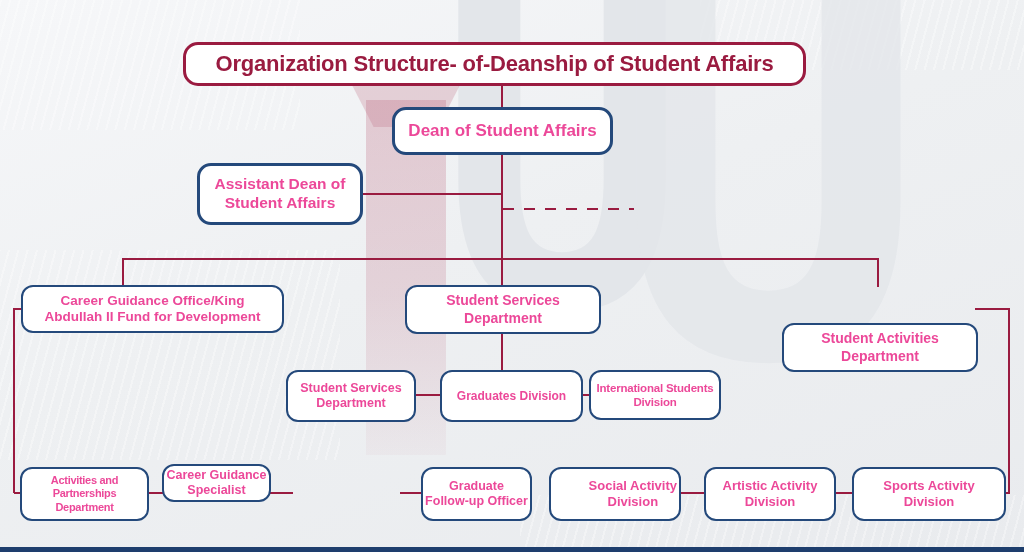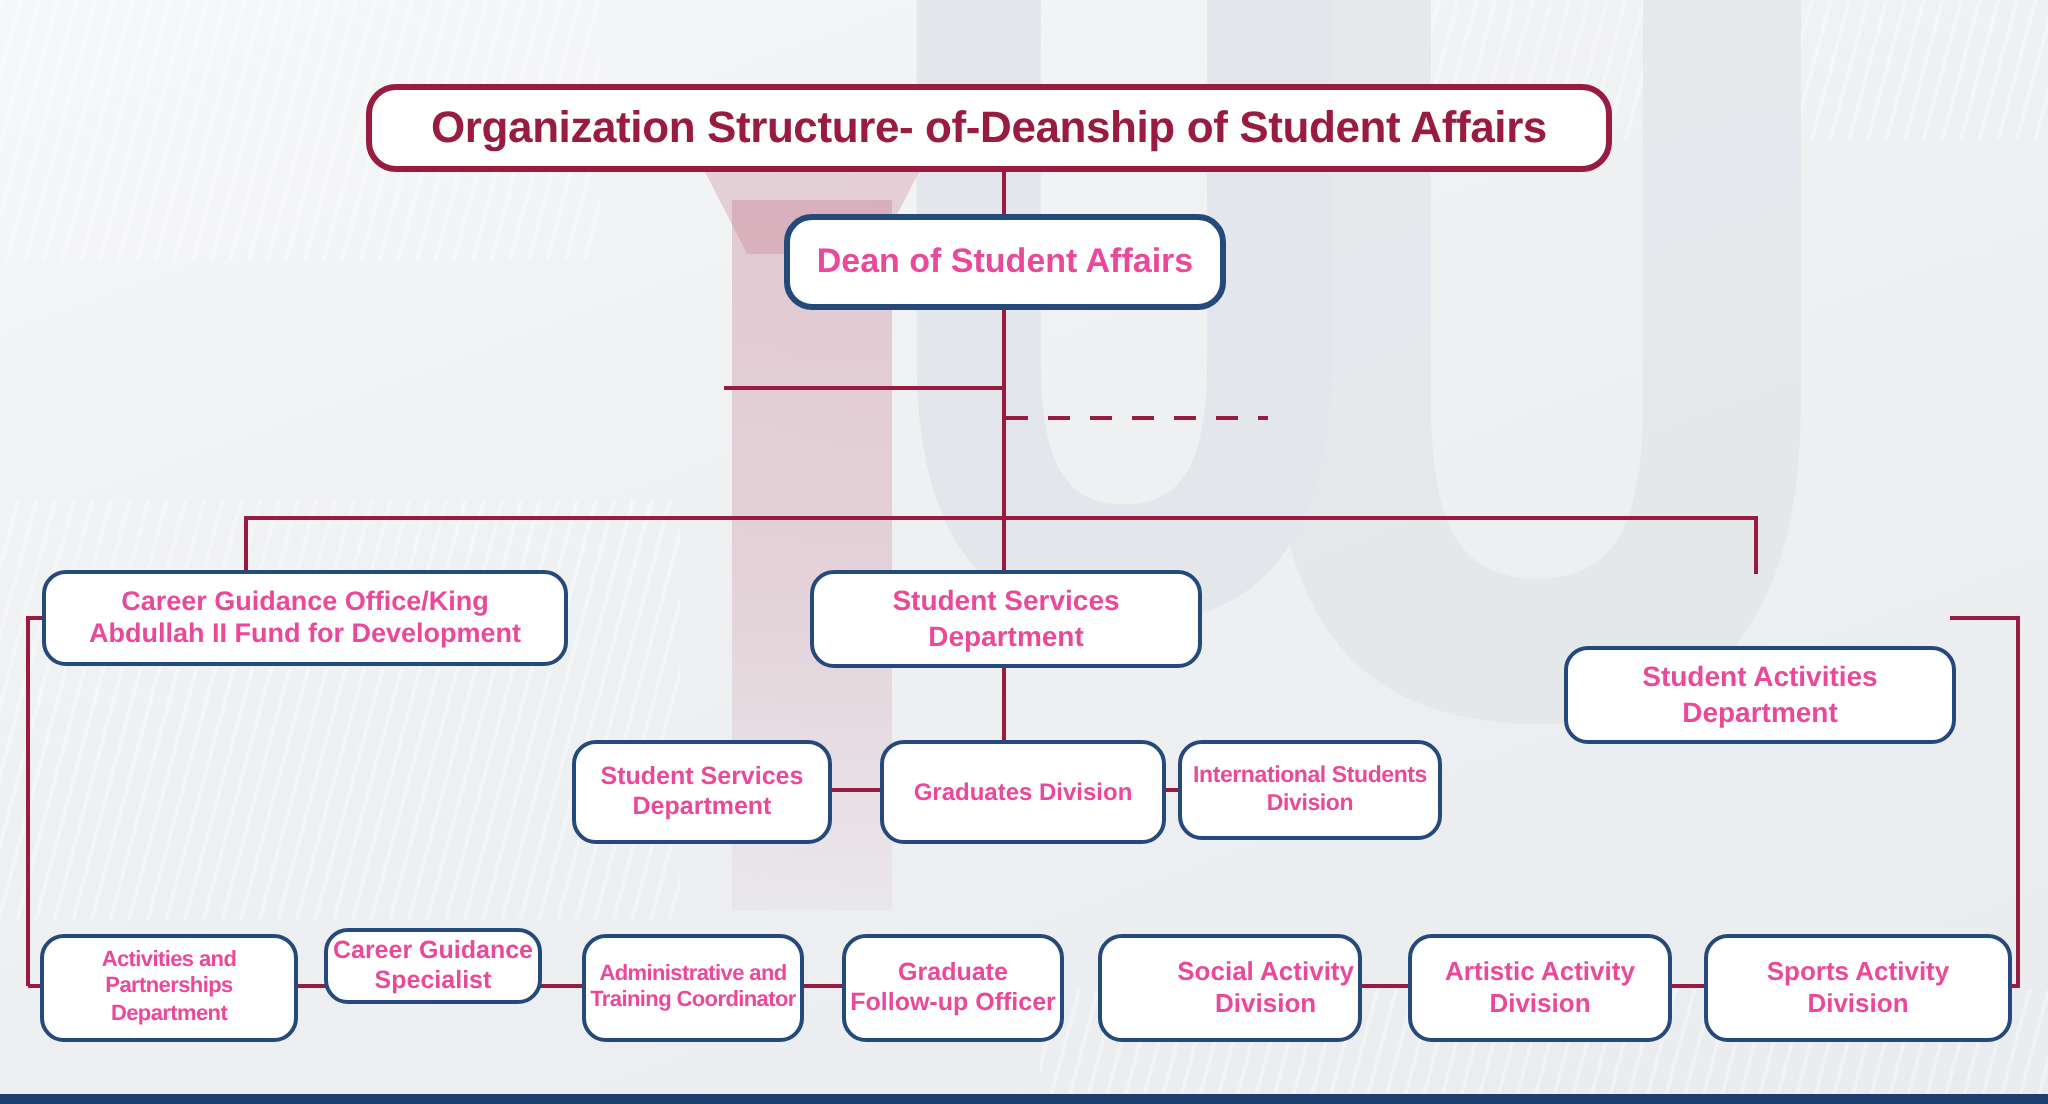--- a/index.html
+++ b/index.html
@@ -83,20 +83,24 @@
   <div class="hline" style="left:834px;top:492px;width:20px;"></div>
 
   <div class="node node--title" style="left:183px;top:42px;width:623px;height:44px;font-size:22px;">
     <span>Organization Structure- of-Deanship of Student Affairs</span>
   </div>
 
   <div class="node" style="left:392px;top:107px;width:221px;height:48px;font-size:17px;border-width:3px;border-radius:14px;">
     <span>Dean of Student Affairs</span>
   </div>
 
+  <div class="node" style="left:197px;top:163px;width:166px;height:62px;font-size:15.5px;border-width:3px;border-radius:14px;">
+    <span>Assistant Dean of
+Student Affairs</span>
+  </div>
 
 
   <div class="node" style="left:21px;top:285px;width:263px;height:48px;font-size:13.5px;border-width:2.8px;">
     <span>Career Guidance Office/King
 Abdullah II Fund for Development</span>
   </div>
 
   <div class="node" style="left:405px;top:285px;width:196px;height:49px;font-size:14px;border-width:2.8px;">
     <span>Student Services
 Department</span>
@@ -124,24 +128,20 @@
   <div class="node" style="left:20px;top:467px;width:129px;height:54px;font-size:11px;letter-spacing:-0.3px;">
     <span>Activities and
 Partnerships Department</span>
   </div>
 
   <div class="node" style="left:162px;top:464px;width:109px;height:38px;font-size:12.5px;">
     <span>Career Guidance
 Specialist</span>
   </div>
 
-  <div class="node" style="left:291px;top:467px;width:111px;height:54px;font-size:11px;letter-spacing:-0.3px;">
-    <span>Administrative and
-Training Coordinator</span>
-  </div>
 
   <div class="node" style="left:421px;top:467px;width:111px;height:54px;font-size:12.5px;">
     <span>Graduate
 Follow-up Officer</span>
   </div>
 
   <div class="node" style="left:549px;top:467px;width:132px;height:54px;font-size:13px;justify-content:flex-end;">
     <span>Social Activity
 Division</span>
   </div>

